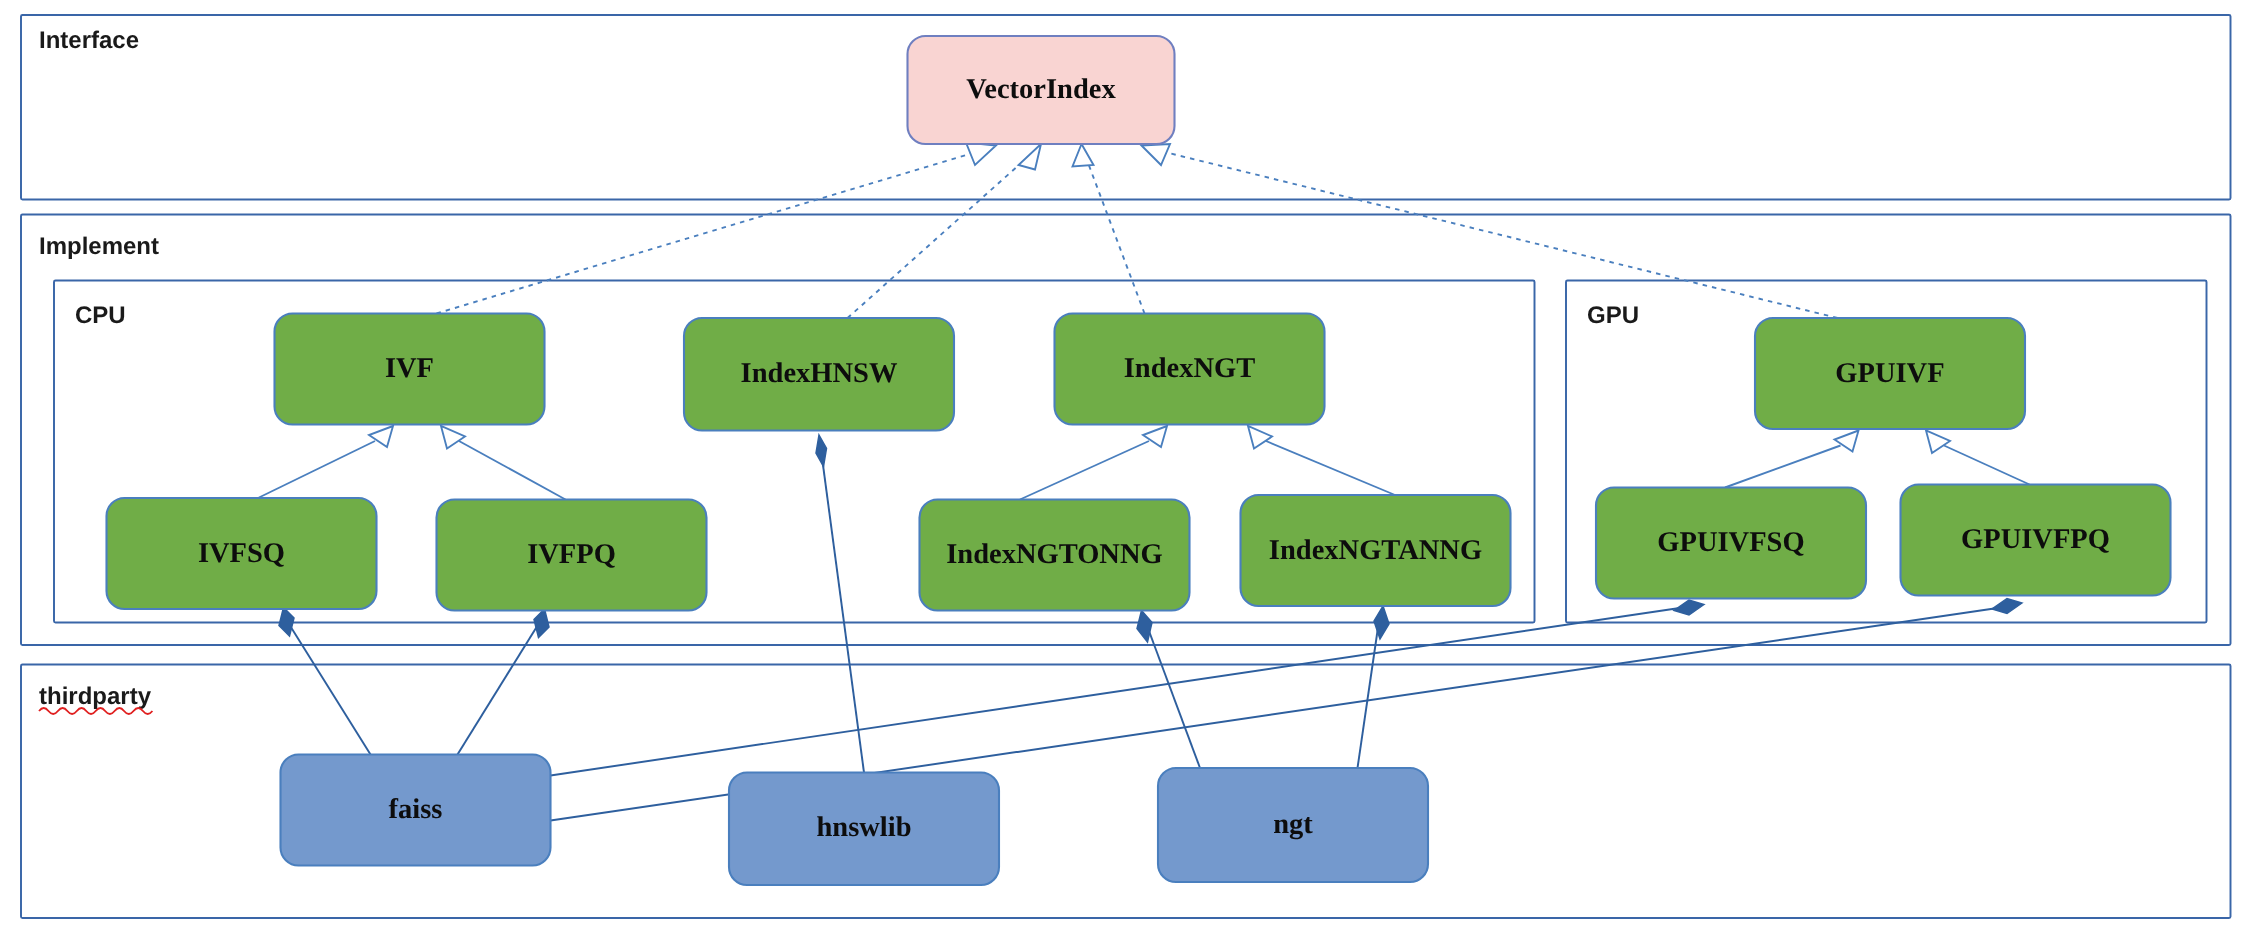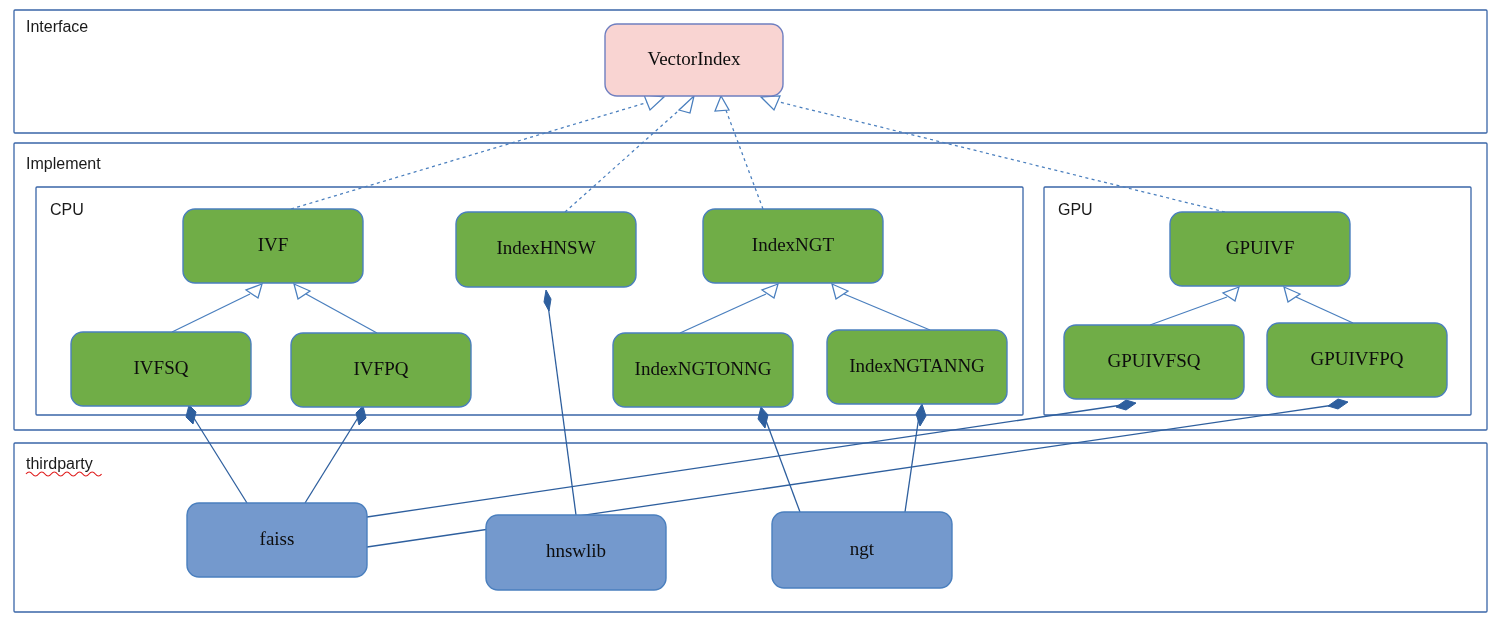--- a/index.html
+++ b/index.html
@@ -10,20 +10,21 @@
   body {
     width: 1503px;
     height: 628px;
     font-family: "Liberation Sans", sans-serif;
     overflow: hidden;
   }
   #diagram-root {
     position: relative;
     width: 1503px;
     height: 628px;
+    font-weight: bold;
   }
   svg#diagram {
     display: block;
     width: 1503px;
     height: 628px;
   }
   .frame-rect {
     fill: #ffffff;
     stroke: #3a66a8;
     stroke-width: 1.3;

